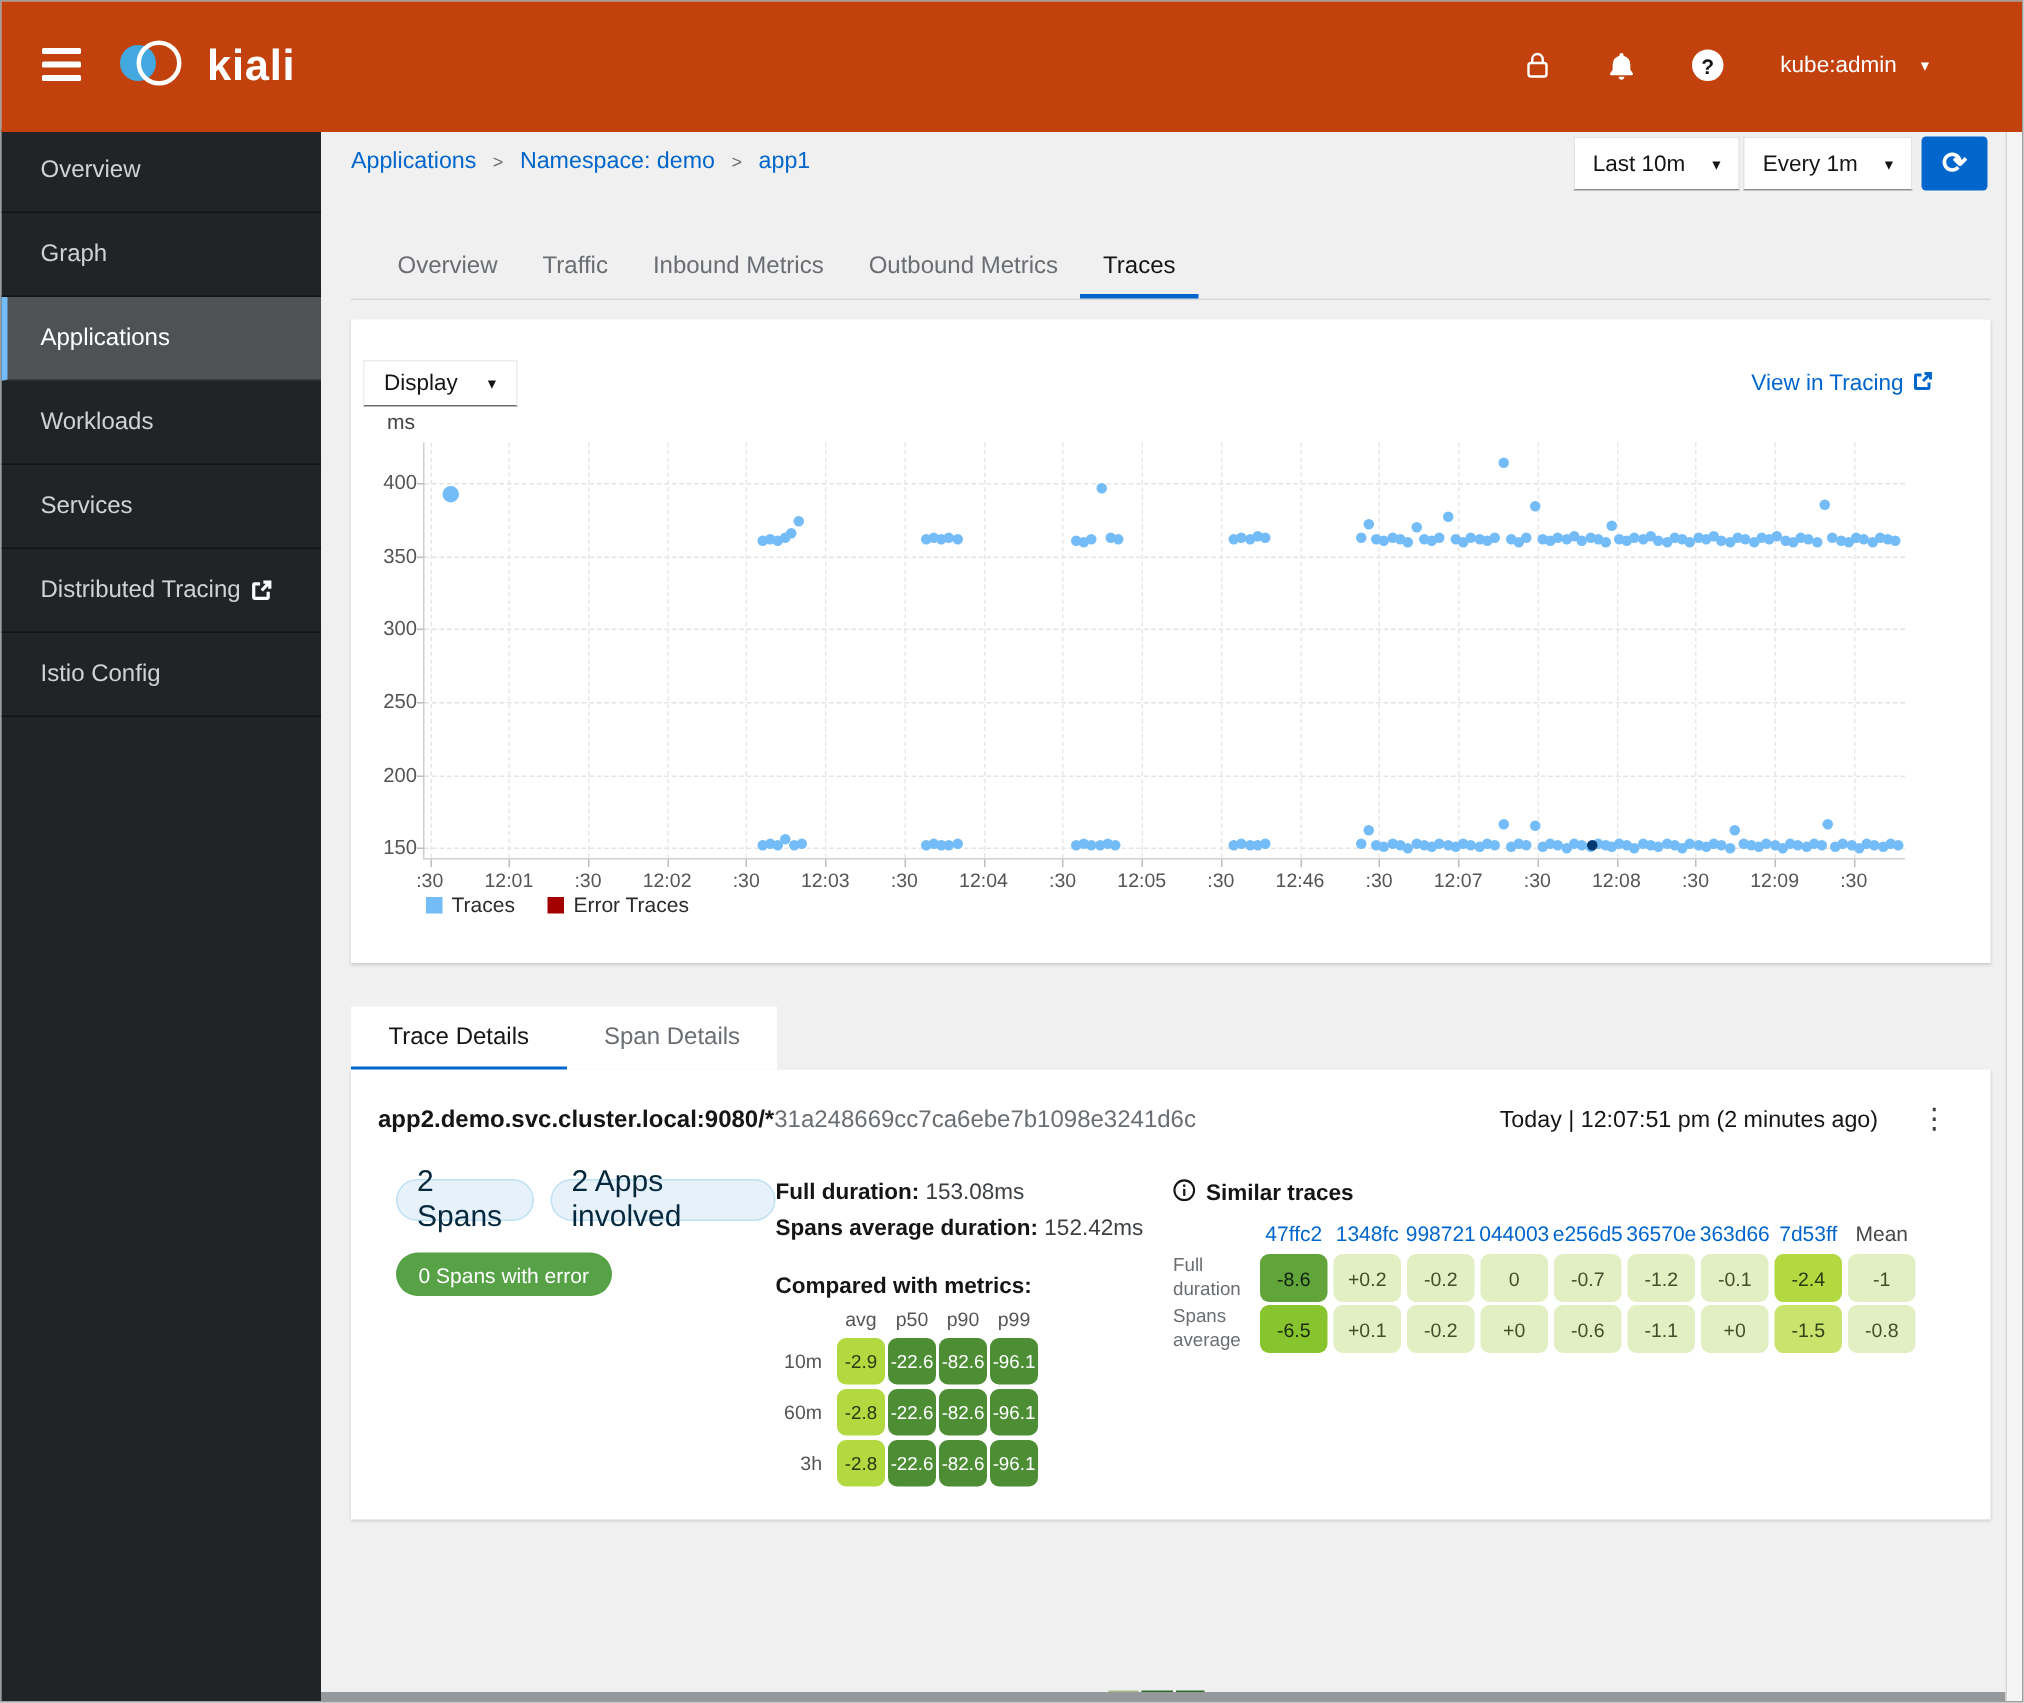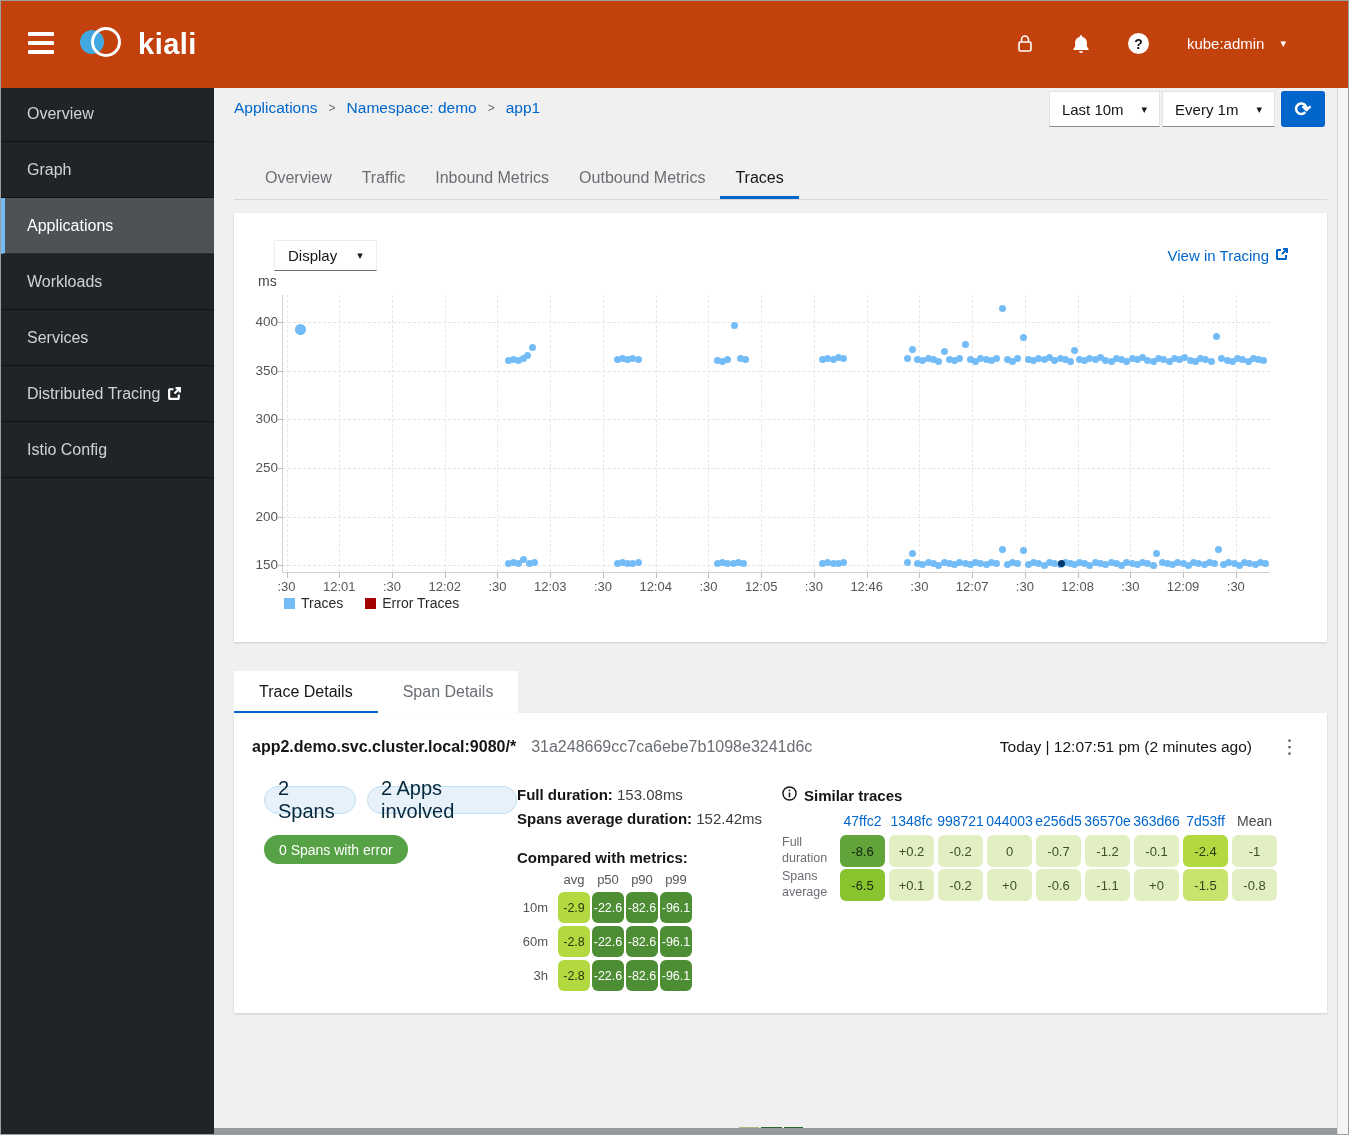--- a/index.html
+++ b/index.html
@@ -31,21 +31,21 @@
   .crumb-sep { color:#6a6e73; font-size:12px; }
   .time-controls { position:absolute; right:23px; top:5px; display:flex; align-items:center; }
   .select-box { height:36px; min-width:107px; background:#fff; border:1px solid #e3e3e3; border-bottom-color:#8a8d90; display:flex; align-items:center; justify-content:space-between; padding:0 12px; font-size:15px; color:#151515; cursor:pointer; margin-left:2px; gap:18px; }
   .select-box .caret { color:#151515; }
   .refresh-btn { width:44px; height:36px; margin-left:6px; background:#0066cc; color:#fff; border:none; border-radius:3px; font-size:20px; font-weight:bold; cursor:pointer; line-height:1; }
   .main-tabs { position:absolute; left:20px; top:72px; width:1093px; display:flex; border-bottom:1px solid #d8d8d8; padding-left:16px; }
   .main-tab { font-size:16px; color:#6a6e73; padding:11px 15px 9px; border-bottom:3px solid transparent; cursor:pointer; }
   .main-tab.active { color:#151515; border-bottom-color:#0066cc; }
   
   .chart-card { position:absolute; left:20px; top:127px; width:1093px; height:429px; background:#fff; box-shadow:0 1px 2px rgba(0,0,0,.15); }
-  .chart-card-top { display:flex; justify-content:space-between; align-items:center; padding:27px 38px 0 40px; }
+  .chart-card-top { display:flex; justify-content:space-between; align-items:center; padding:27px 38px 0 8px; }
   .display-select { border:1px solid #ededed; border-bottom:1px solid #6a6e73; padding:6px 13px; font-size:15px; color:#151515; display:flex; align-items:center; gap:20px; cursor:pointer; background:#fff; }
   .display-select .caret { color:#151515; }
   .view-tracing { color:#0066cc; font-size:15px; display:flex; align-items:center; gap:6px; cursor:pointer; }
   .chart-wrap { position:relative; margin:4px 24px 0 24px; height:312px; }
   .chart-unit { position:absolute; left:0; top:-2px; font-size:14px; color:#444; }
   .plot { position:absolute; left:24px; top:20px; width:988px; height:278px; border-left:1px solid #cfcfcf; border-bottom:1px solid #cfcfcf; }
   .gl-h { position:absolute; left:0; width:100%; border-top:1px dashed #e4e4e4; height:0; }
   .gl-v { position:absolute; top:0; height:100%; border-left:1px dashed #e7e7e7; width:0; }
   .ytick-label { position:absolute; left:-32px; width:27px; text-align:right; font-size:13.5px; color:#555; }
   .xtick-label { position:absolute; top:284px; width:44px; margin-left:-22px; text-align:center; font-size:13px; color:#555; }
@@ -57,21 +57,21 @@
   .legend-item { display:flex; align-items:center; gap:6px; font-size:14px; color:#2b2b2b; }
   .legend-swatch { width:11px; height:11px; }
   
   .details-tabs { position:absolute; left:20px; top:585px; display:flex; }
   .dtab { background:#fff; padding:12px 25px 10px; font-size:16px; color:#151515; border-bottom:3px solid transparent; cursor:pointer; }
   .dtab.active { border-bottom-color:#0066cc; }
   .dtab.inactive { color:#6a6e73; }
   .details-card { position:absolute; left:20px; top:627px; width:1093px; height:300px; background:#fff; box-shadow:0 1px 2px rgba(0,0,0,.15); }
   .dc-header { display:flex; align-items:center; padding:24px 28px 0 18px; }
   .service { font-weight:bold; font-size:16px; color:#151515; }
-  .trace-id { color:#6a6e73; font-size:16px; margin-left:15px; }
+  .trace-id { color:#6a6e73; font-size:16px; }
   .dc-spacer { flex:1; }
   .timestamp { font-size:15.5px; color:#151515; }
   .kebab { margin-left:28px; color:#3c3f42; font-size:19px; cursor:pointer; background:none; border:none; line-height:1; }
   .dc-body { display:flex; padding:30px 0 0 30px; }
   .col-chips { width:253px; }
   .chip-row { display:flex; gap:11px; }
   .chip { height:28px; display:inline-flex; align-items:center; padding:0 13px; border-radius:14px; background:#e7f1fa; border:1px solid #bee1f4; color:#06283c; font-size:20px; cursor:default; }
   .chip-error { margin-top:21px; height:29px; display:inline-flex; align-items:center; padding:0 15px; border-radius:15px; background:#57a146; color:#fff; font-size:14px; }
   .col-dur { width:265px; }
   .dur-line { font-size:15px; margin-bottom:7px; color:#3c3f42; }

